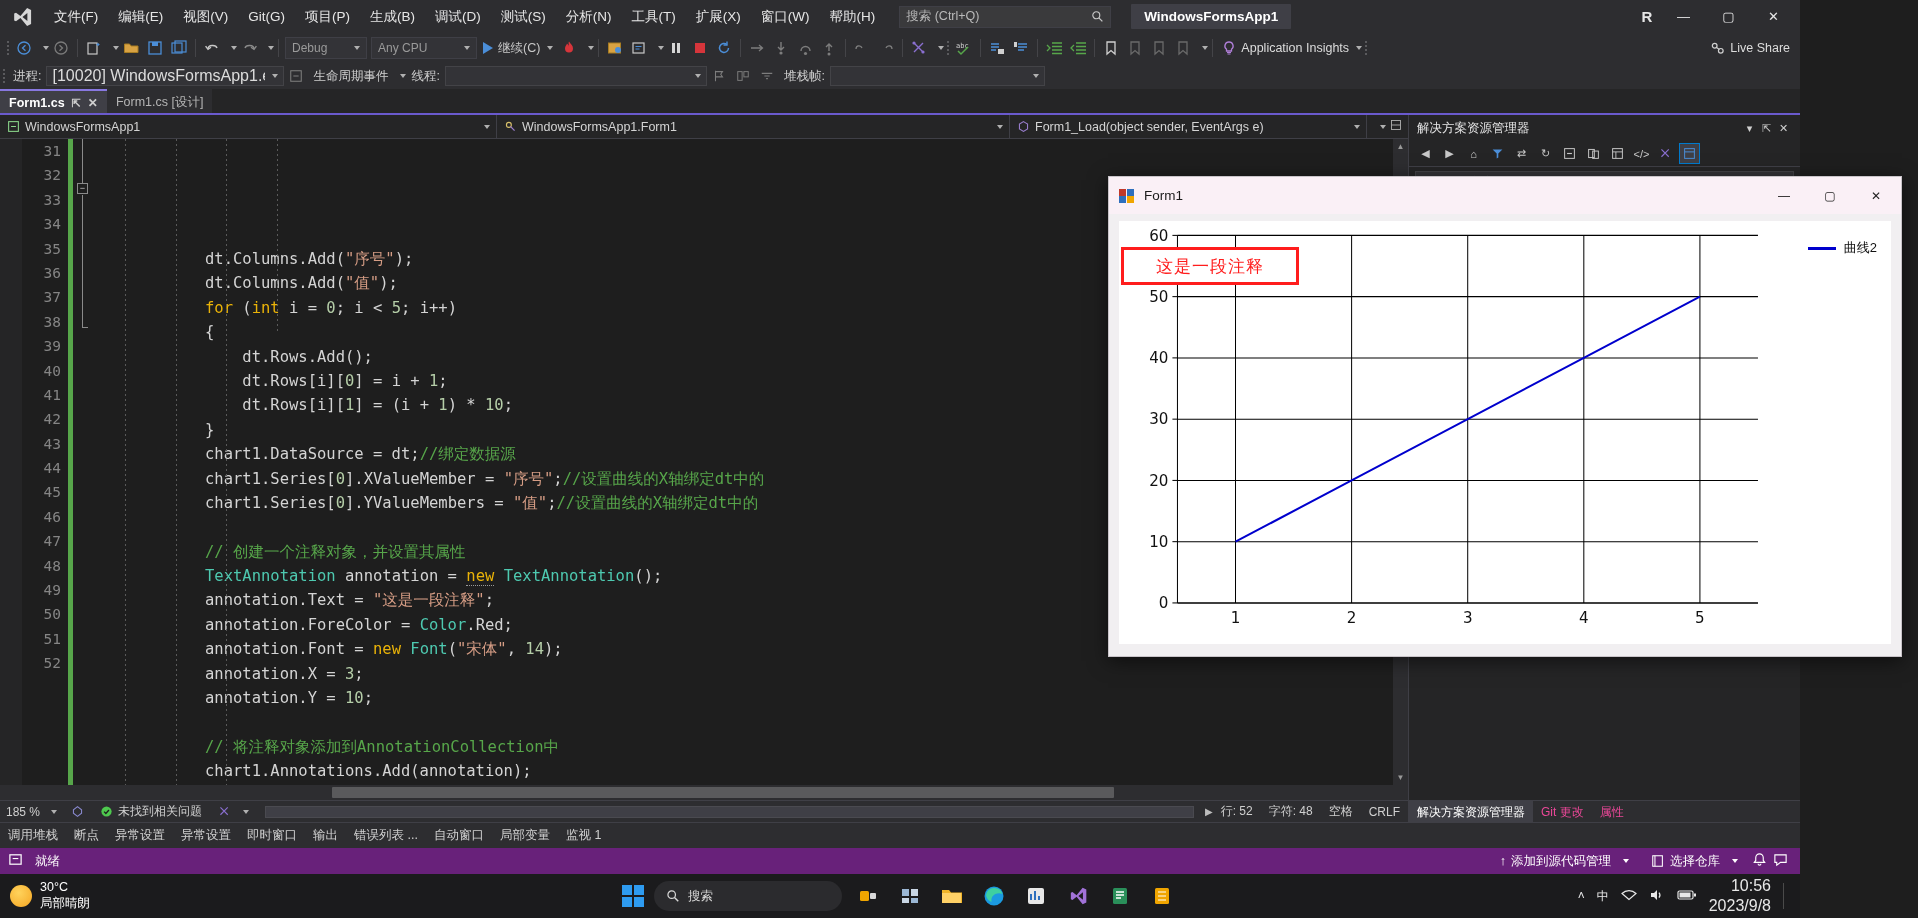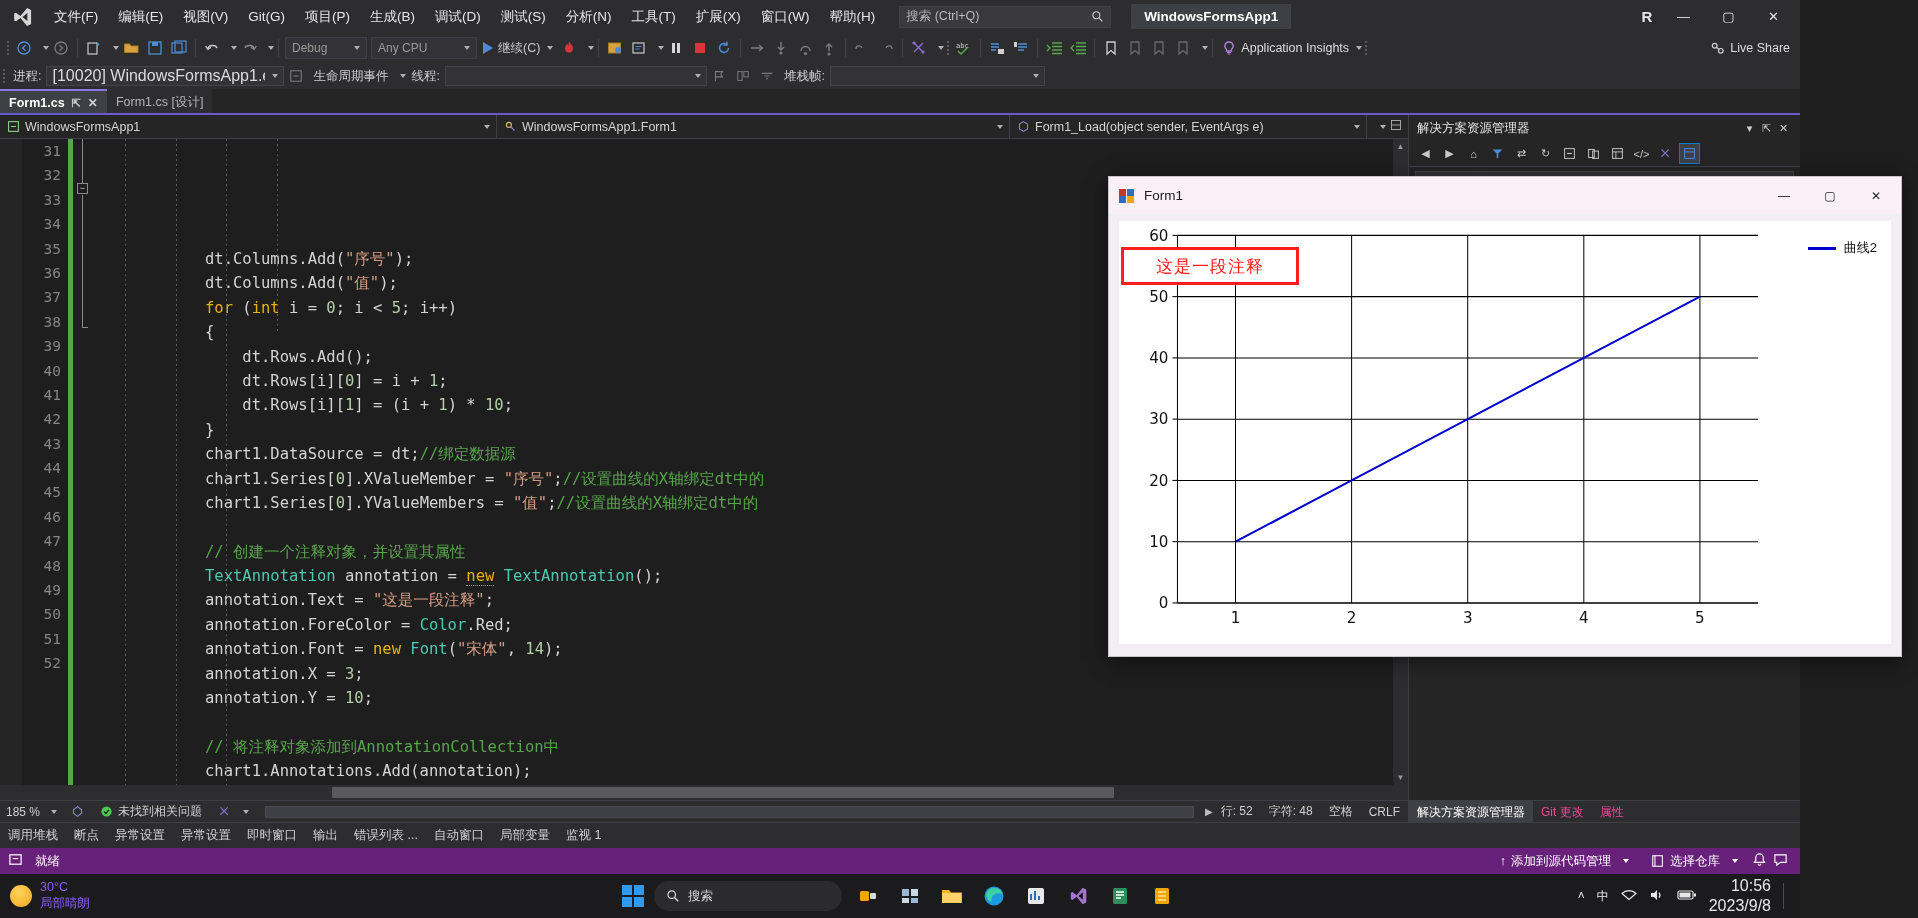--- a/index.html
+++ b/index.html
@@ -144,21 +144,21 @@
 
   .statusbar { height:26px; background:#68217a; display:flex; align-items:center; flex:0 0 26px;
                color:#fff; font-size:12.5px; }
   .sb-left { display:flex; align-items:center; gap:8px; padding-left:8px; }
   .sb-ready { padding-left:4px; }
   .sb-right { margin-left:auto; display:flex; align-items:center; gap:6px; padding-right:12px; }
   .sb-chip { display:flex; align-items:center; gap:5px; padding:0 8px; height:26px; }
 
   
   .taskbar { height:44px; background:#1b1b1d; display:flex; align-items:center; flex:0 0 44px; position:relative; }
-  .weather { display:flex; align-items:center; gap:8px; padding-left:10px; color:#8b5cf6; font-size:12.5px; }
+  .weather { display:flex; align-items:center; gap:8px; padding-left:10px; color:#ffffff; font-size:12.5px; }
   .weather .sun { width:22px; height:22px; border-radius:50%; background:radial-gradient(circle at 40% 35%,#ffd35c,#f5a623); }
   .weather .wtxt { line-height:1.25; }
   .tb-center { position:absolute; left:50%; transform:translateX(-50%); display:flex; align-items:center; gap:10px; }
   .win-logo { width:22px; height:22px; display:grid; grid-template-columns:1fr 1fr; grid-template-rows:1fr 1fr; gap:2px; }
   .win-logo i { background:#2e9bf0; display:block; }
   .tb-search { width:188px; height:30px; border-radius:15px; background:#2b2b2e; display:flex; align-items:center;
                gap:8px; padding:0 12px; color:#d8d8d8; font-size:12.5px; }
   .tbi { width:32px; height:32px; display:flex; align-items:center; justify-content:center; border-radius:4px; }
   .tray { position:absolute; right:0; display:flex; align-items:center; gap:12px; padding-right:12px; color:#e8e8e8; font-size:12px; }
   .clock { text-align:right; line-height:1.25; font-size:16px; }

